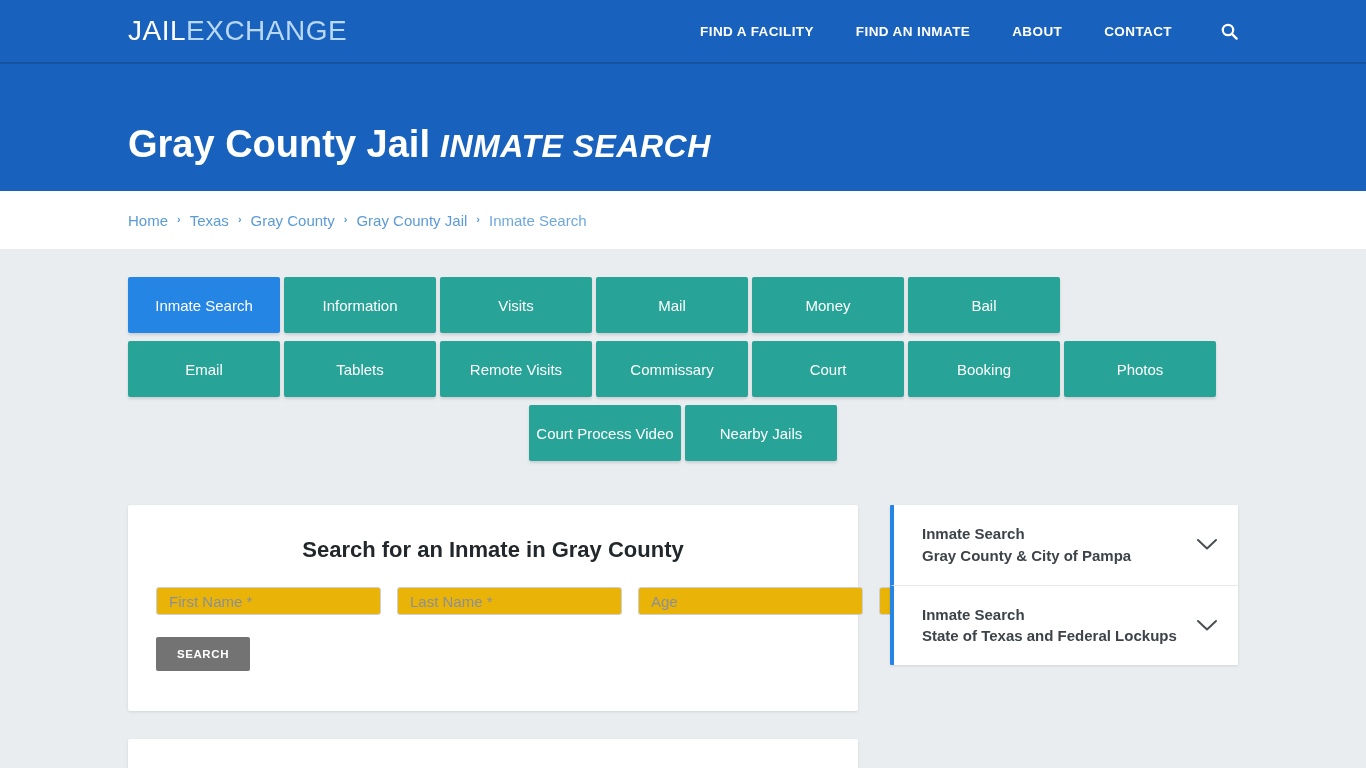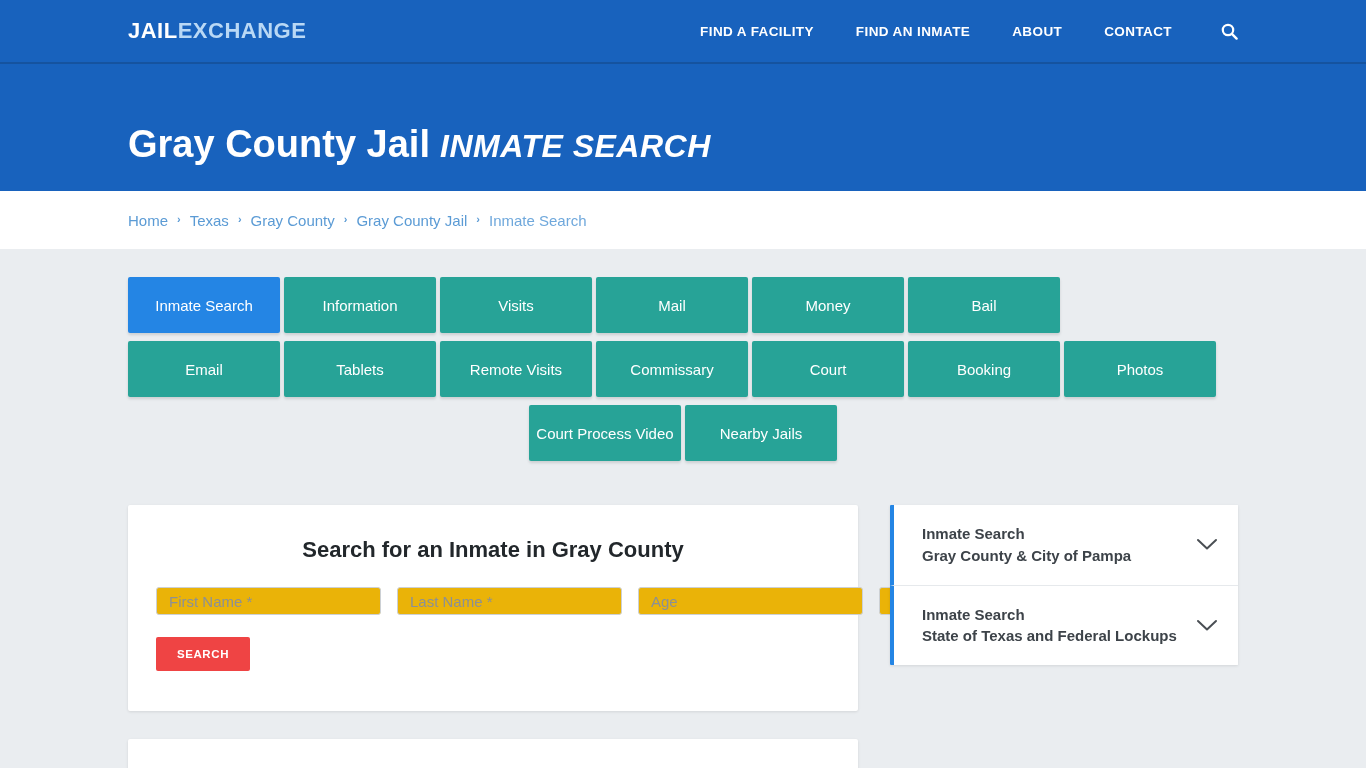--- a/index.html
+++ b/index.html
@@ -16,22 +16,22 @@
   .topbar {
     height: 64px;
     background: #1862bd;
     border-bottom: 2px solid #15539f;
     display: flex;
     align-items: center;
     padding: 0 128px 0 128px;
     position: relative;
   }
   .logo {
-    font-size: 22px;
-    font-weight: bold;
+    font-size: 28px;
+    font-weight: normal;
     letter-spacing: 0.5px;
     white-space: nowrap;
     cursor: pointer;
   }
   .logo .jail { color: #ffffff; }
   .logo .exchange { color: #b9d8f5; }
 
   .nav {
     margin-left: auto;
     display: flex;
@@ -204,21 +204,21 @@
       calc(100% - 17px) 15px,
       calc(100% - 12px) 15px;
     background-size: 5px 5px, 5px 5px;
     background-repeat: no-repeat;
     padding-right: 28px;
   }
   .search-btn {
     margin-top: 22px;
     width: 94px;
     height: 34px;
-    background: #ef4444;
+    background: #737373;
     color: #ffffff;
     border: none;
     border-radius: 2px;
     font-size: 11.5px;
     font-weight: bold;
     letter-spacing: 0.6px;
     cursor: pointer;
     font-family: "Liberation Sans", sans-serif;
   }
 

